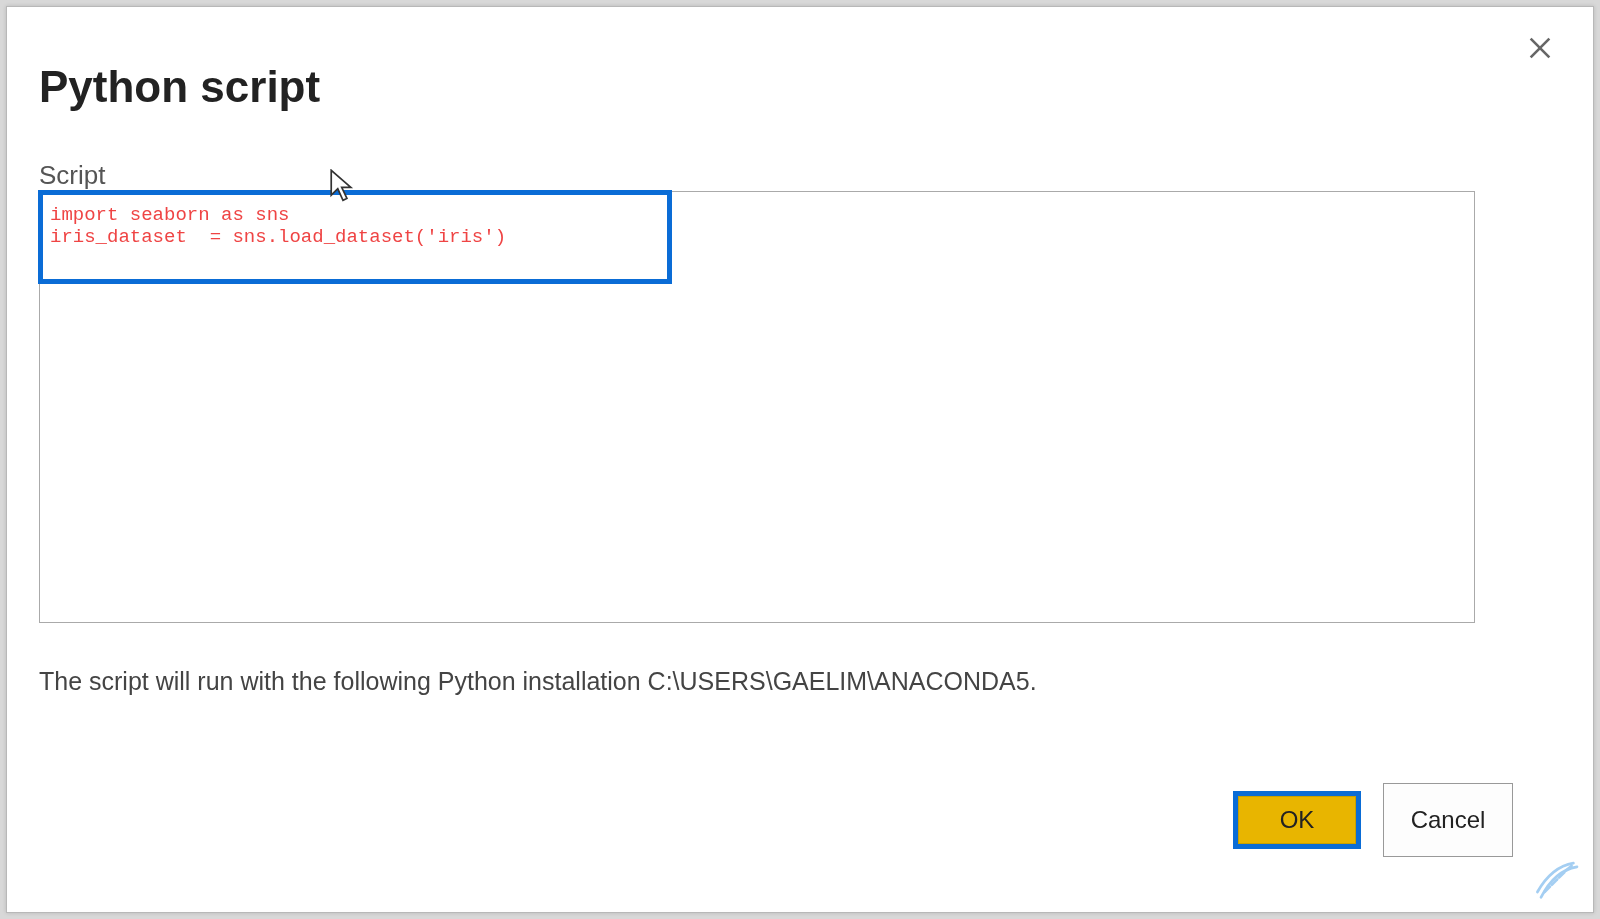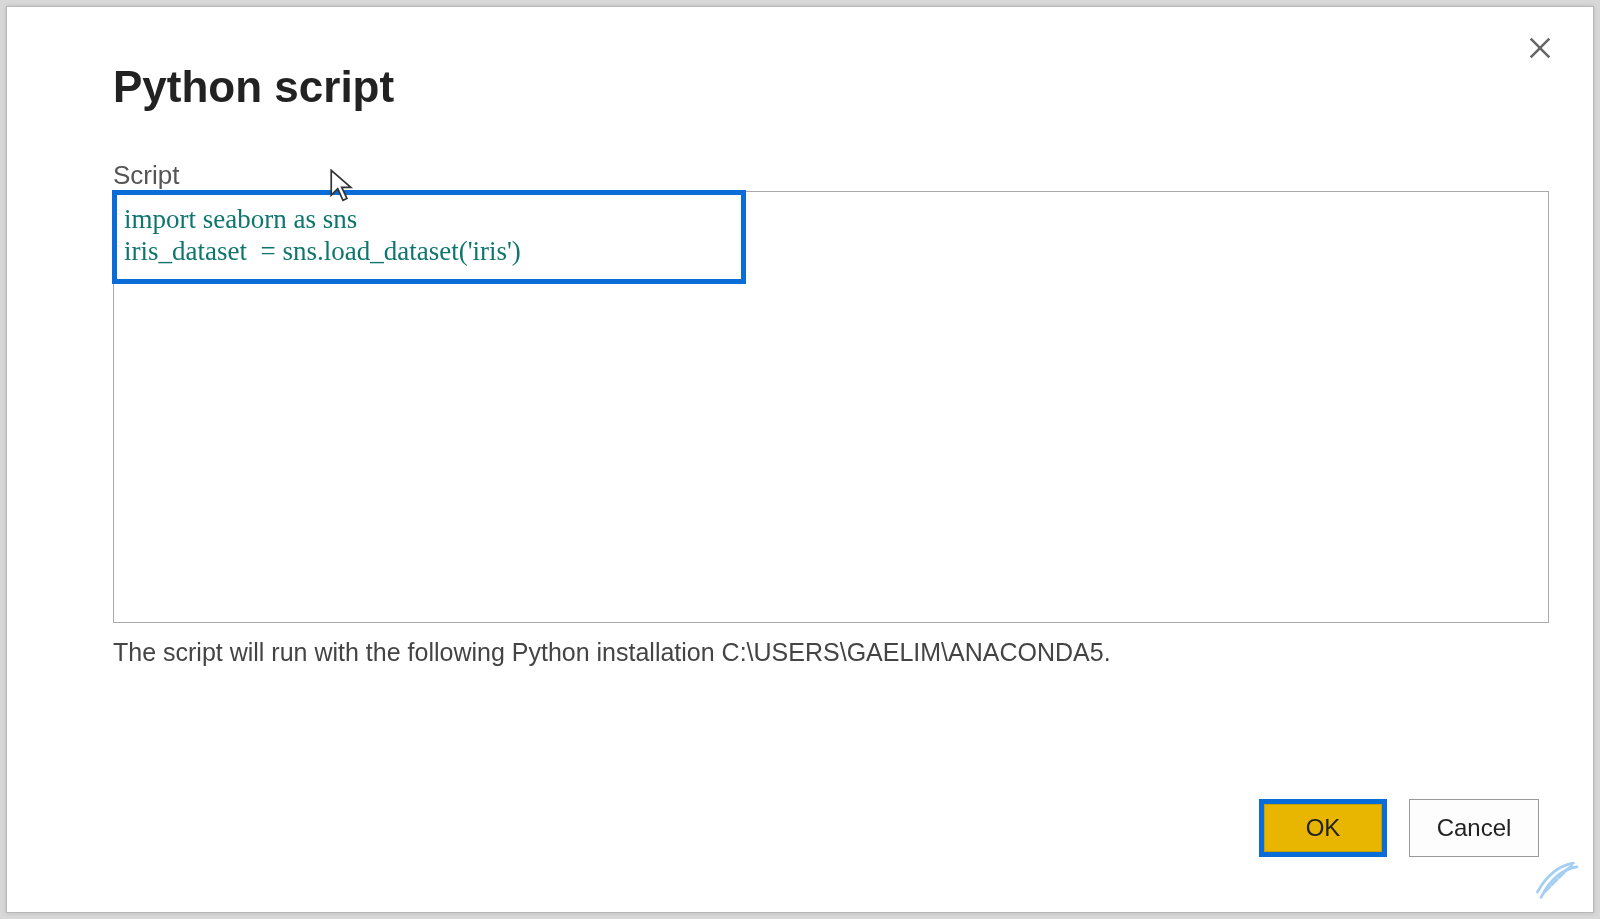--- a/index.html
+++ b/index.html
@@ -36,21 +36,21 @@
     align-items: center;
     justify-content: center;
   }
   .close-btn svg {
     width: 28px;
     height: 28px;
     stroke: #666;
     stroke-width: 2.2;
   }
   .content {
-    padding: 55px 70px 30px 106px;
+    padding: 55px 70px 30px 32px;
   }
   .title {
     font-size: 44px;
     font-weight: 600;
     color: #222;
     margin-bottom: 48px;
   }
   .script-label {
     font-size: 26px;
     color: #555;
@@ -67,43 +67,43 @@
     position: absolute;
     top: -2px;
     left: -2px;
     width: 634px;
     height: 94px;
     border: 5px solid #0a6cd6;
     pointer-events: none;
     z-index: 2;
   }
   .script-text {
-    font-family: Liberation Serif, serif;
-    font-size: 27px;
+    font-family: Liberation Mono, monospace;
+    font-size: 19px;
     line-height: 1.18;
-    color: #0f766e;
+    color: #ef4444;
     padding: 12px 10px;
     white-space: pre;
     width: 100%;
     height: 100%;
     border: none;
     outline: none;
     resize: none;
     background: transparent;
   }
   .info-text {
     font-size: 25px;
     color: #444;
     line-height: 1.65;
-    margin-top: 9px;
+    margin-top: 38px;
     font-weight: 400;
   }
   .button-row {
     position: absolute;
-    right: 54px;
+    right: 80px;
     bottom: 55px;
     display: flex;
     gap: 22px;
     align-items: center;
   }
   .ok-wrap {
     border: 5px solid #0a6cd6;
     padding: 0;
   }
   .btn {
@@ -118,21 +118,21 @@
     padding: 0 26px;
   }
   .btn-ok {
     background: #e8b500;
     border: 1px solid #c8a000;
     color: #222;
     min-width: 118px;
     height: 48px;
   }
   .btn-cancel {
-    height: 58px;
+    height: 74px;
   }
   .cursor {
     position: absolute;
     top: 162px;
     left: 322px;
     pointer-events: none;
     z-index: 5;
   }
   .watermark {
     position: absolute;

